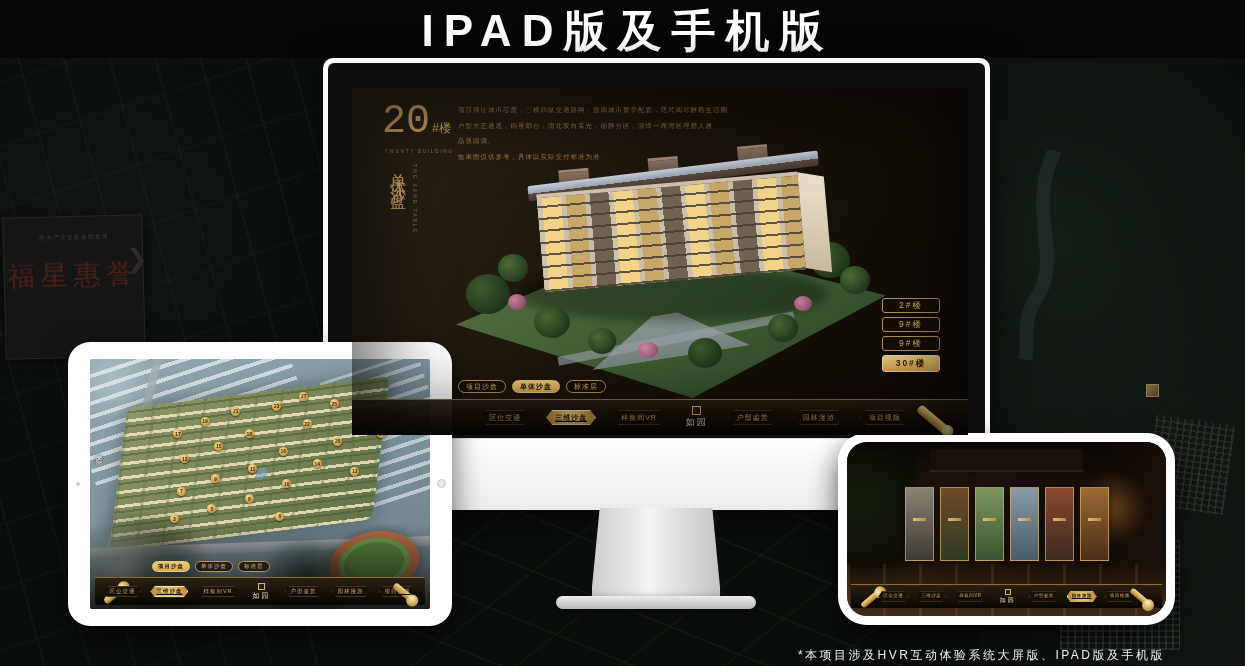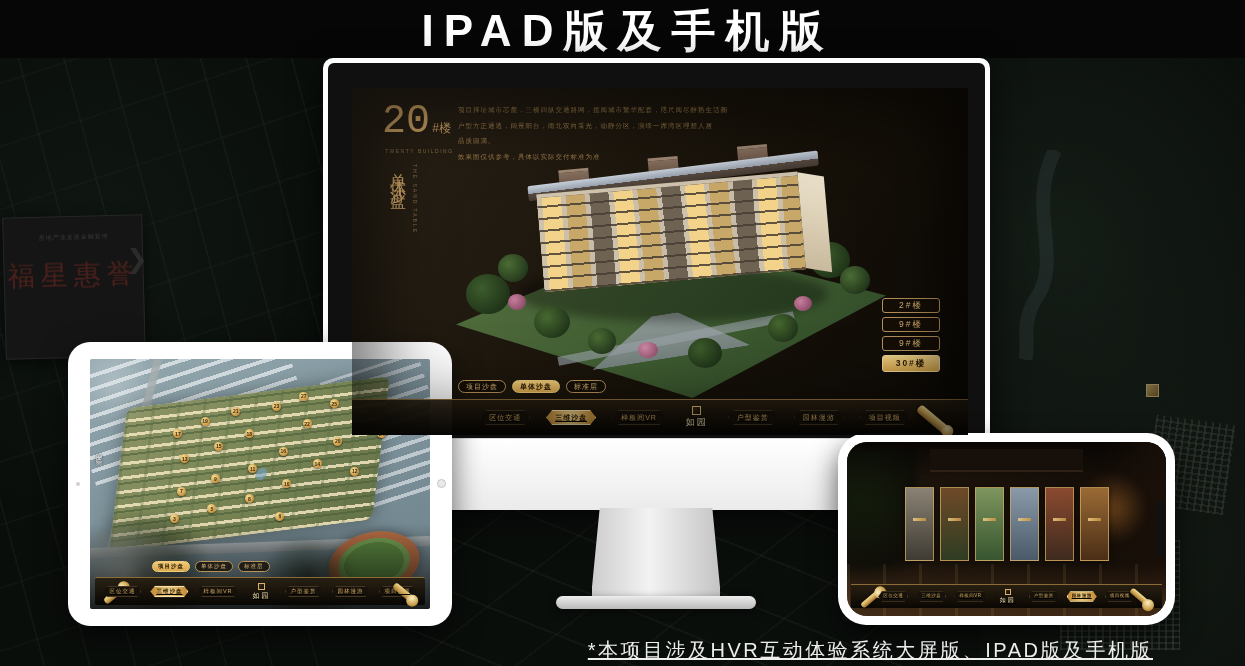--- a/index.html
+++ b/index.html
@@ -35,21 +35,21 @@
     border:1px solid #262626;transform:rotate(-1.5deg);box-shadow:0 4px 14px rgba(0,0,0,.6);}
   .bg-plaque .p-sub{position:absolute;left:10px;top:16px;width:120px;font-size:6px;color:#777;
     opacity:.35;letter-spacing:1px;text-align:center;}
   .bg-plaque .p-main{position:absolute;left:0;top:40px;width:100%;text-align:center;font-size:27px;
     color:#7a2a22;opacity:.55;letter-spacing:6px;font-family:"DejaVu Serif",serif;filter:blur(.5px);}
   .bg-chevron{position:absolute;left:126px;top:244px;font-size:26px;color:#3a3a3a;opacity:.6;}
 
   
   .main-title{position:absolute;top:2px;left:0;width:100%;text-align:center;color:#fff;
     font-size:44px;font-weight:bold;letter-spacing:10px;padding-left:10px;}
-  .footnote{position:absolute;right:92px;bottom:2px;color:#ededed;font-size:20px;letter-spacing:2.5px;text-decoration:underline;}
+  .footnote{position:absolute;right:80px;bottom:2px;color:#ededed;font-size:12px;letter-spacing:2.5px;}
 
   
   .vtab{border:1px solid #b9945a;color:#d6b271;background:rgba(20,14,6,.78);border-radius:8px;
     font-size:7px;padding:2px 7px;letter-spacing:1px;line-height:1;font-family:inherit;}
   .vtab.selected{background:linear-gradient(#f0cb79,#d9a94e);color:#2c1c06;border-color:#f0cb79;font-weight:bold;}
   .nav-item{position:relative;background:transparent;border:none;color:#caa55f;font-size:7px;
     letter-spacing:1px;padding:4px 9px;line-height:1;font-family:inherit;}
   .nav-item::before{content:'';position:absolute;inset:0;background:#16110a;border:1px solid #443620;
     clip-path:polygon(12% 0,88% 0,100% 50%,88% 100%,12% 100%,0 50%);}
   .nav-item .nav-item-label{position:relative;z-index:1;}

